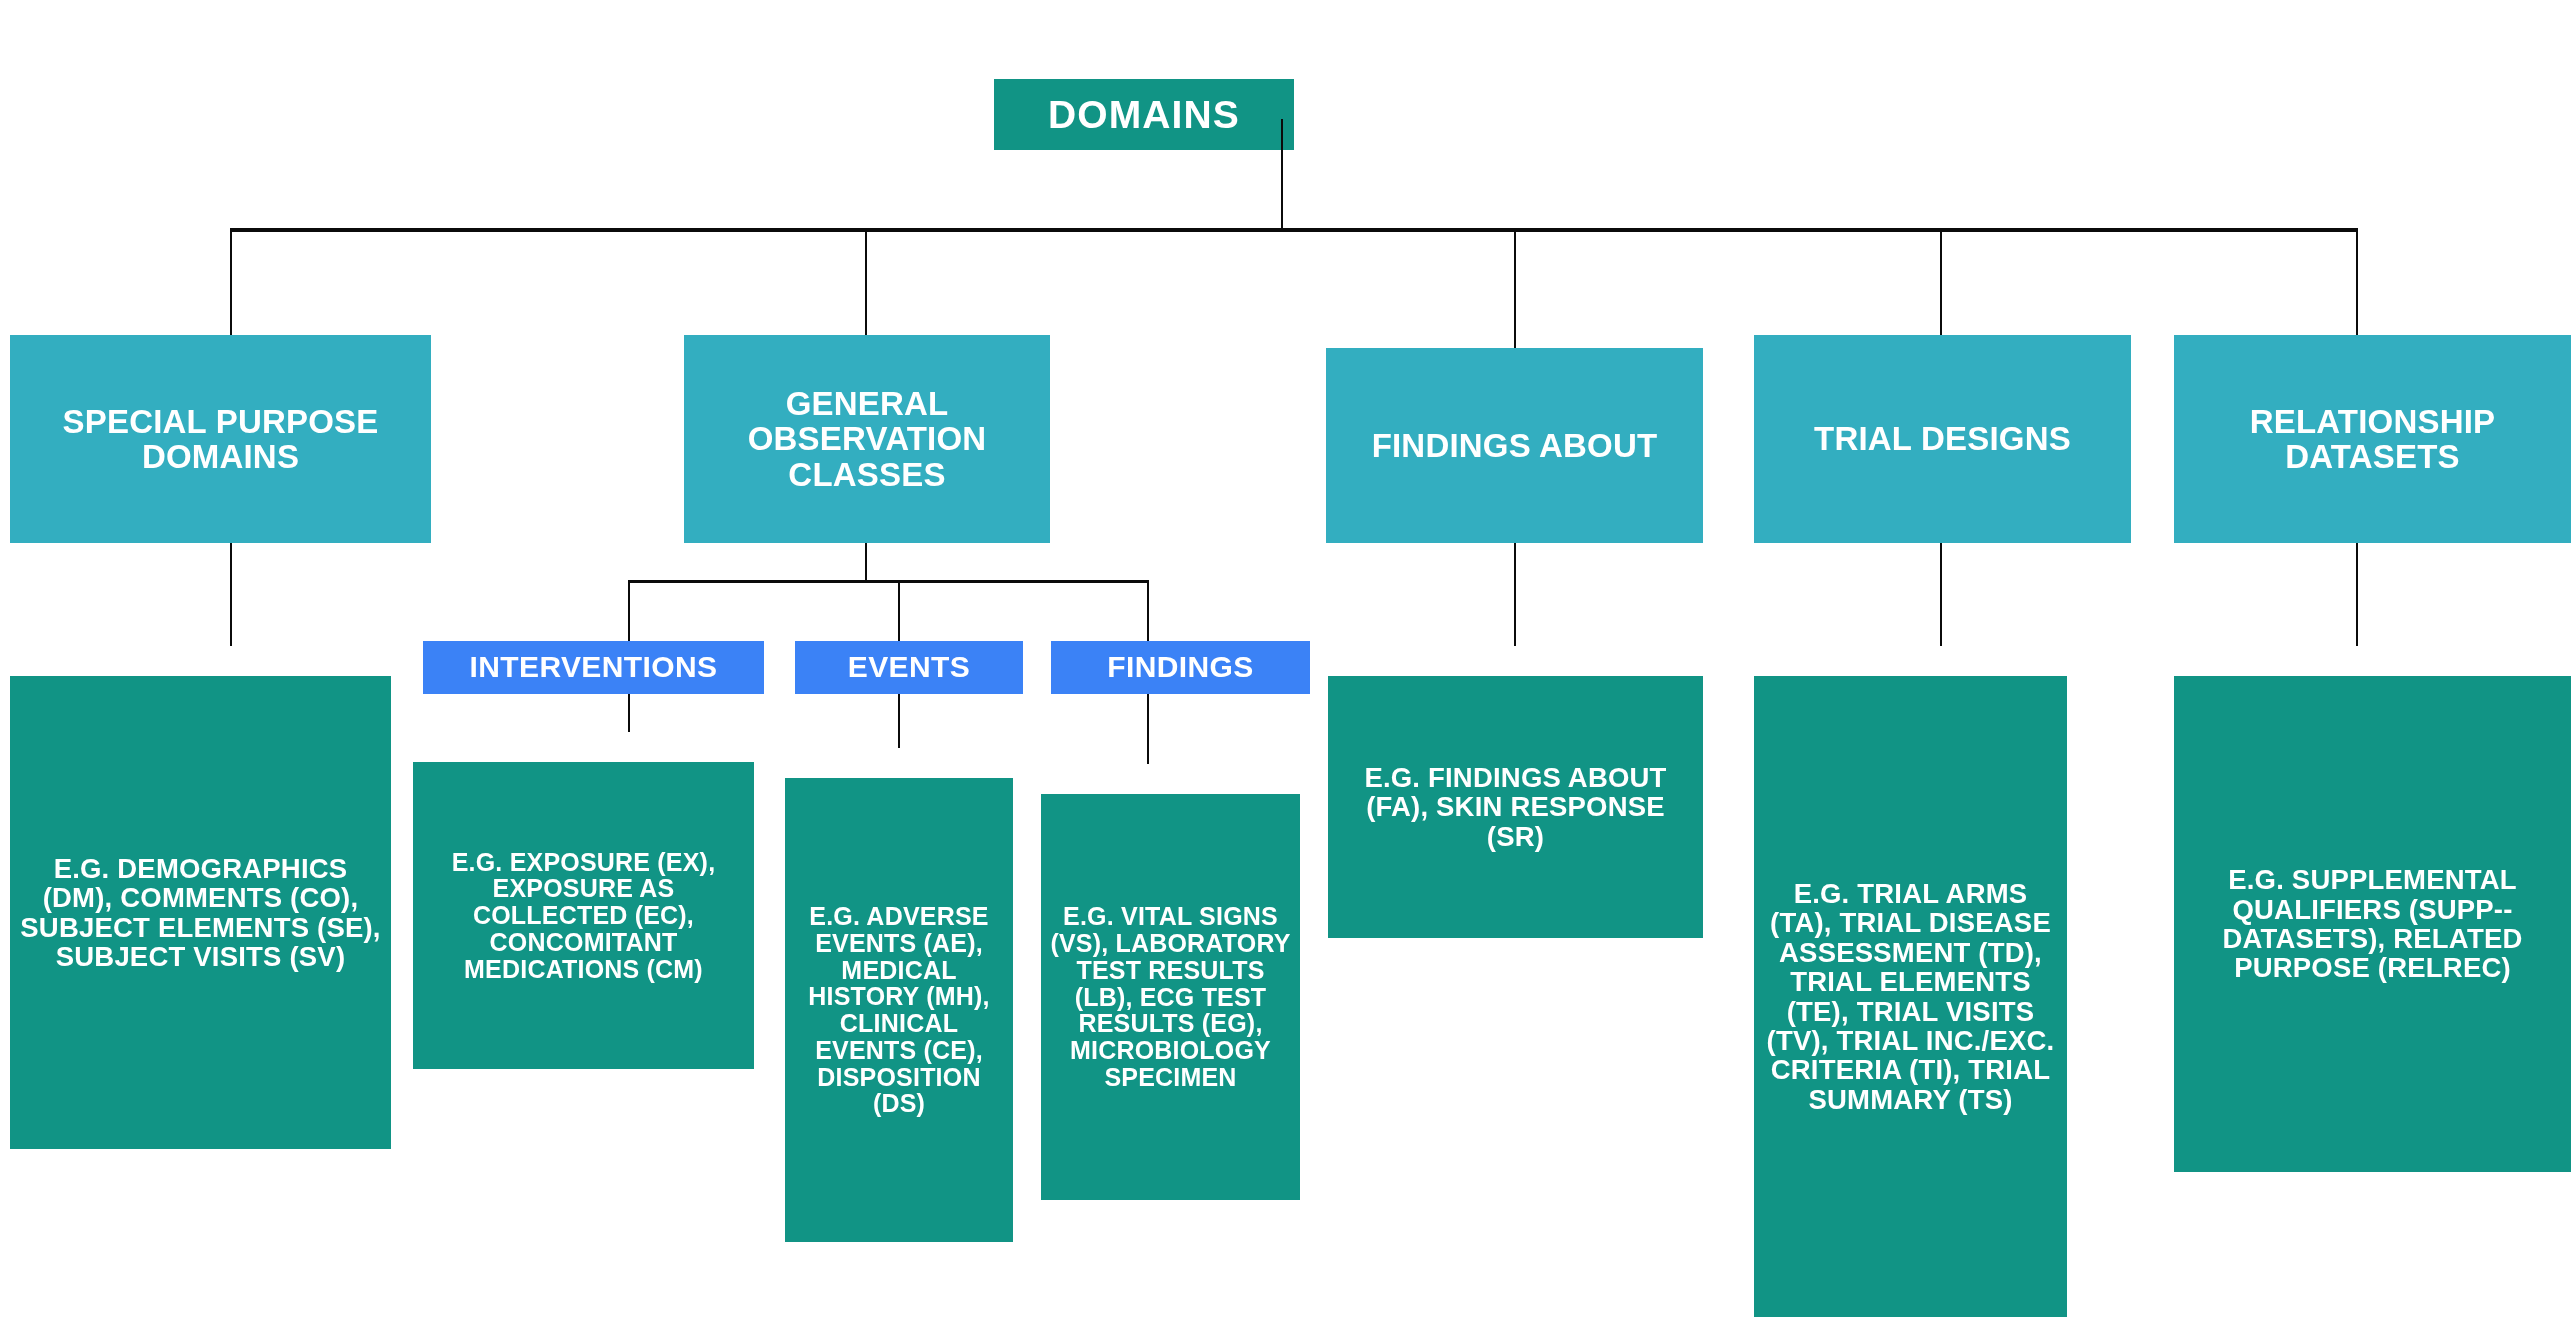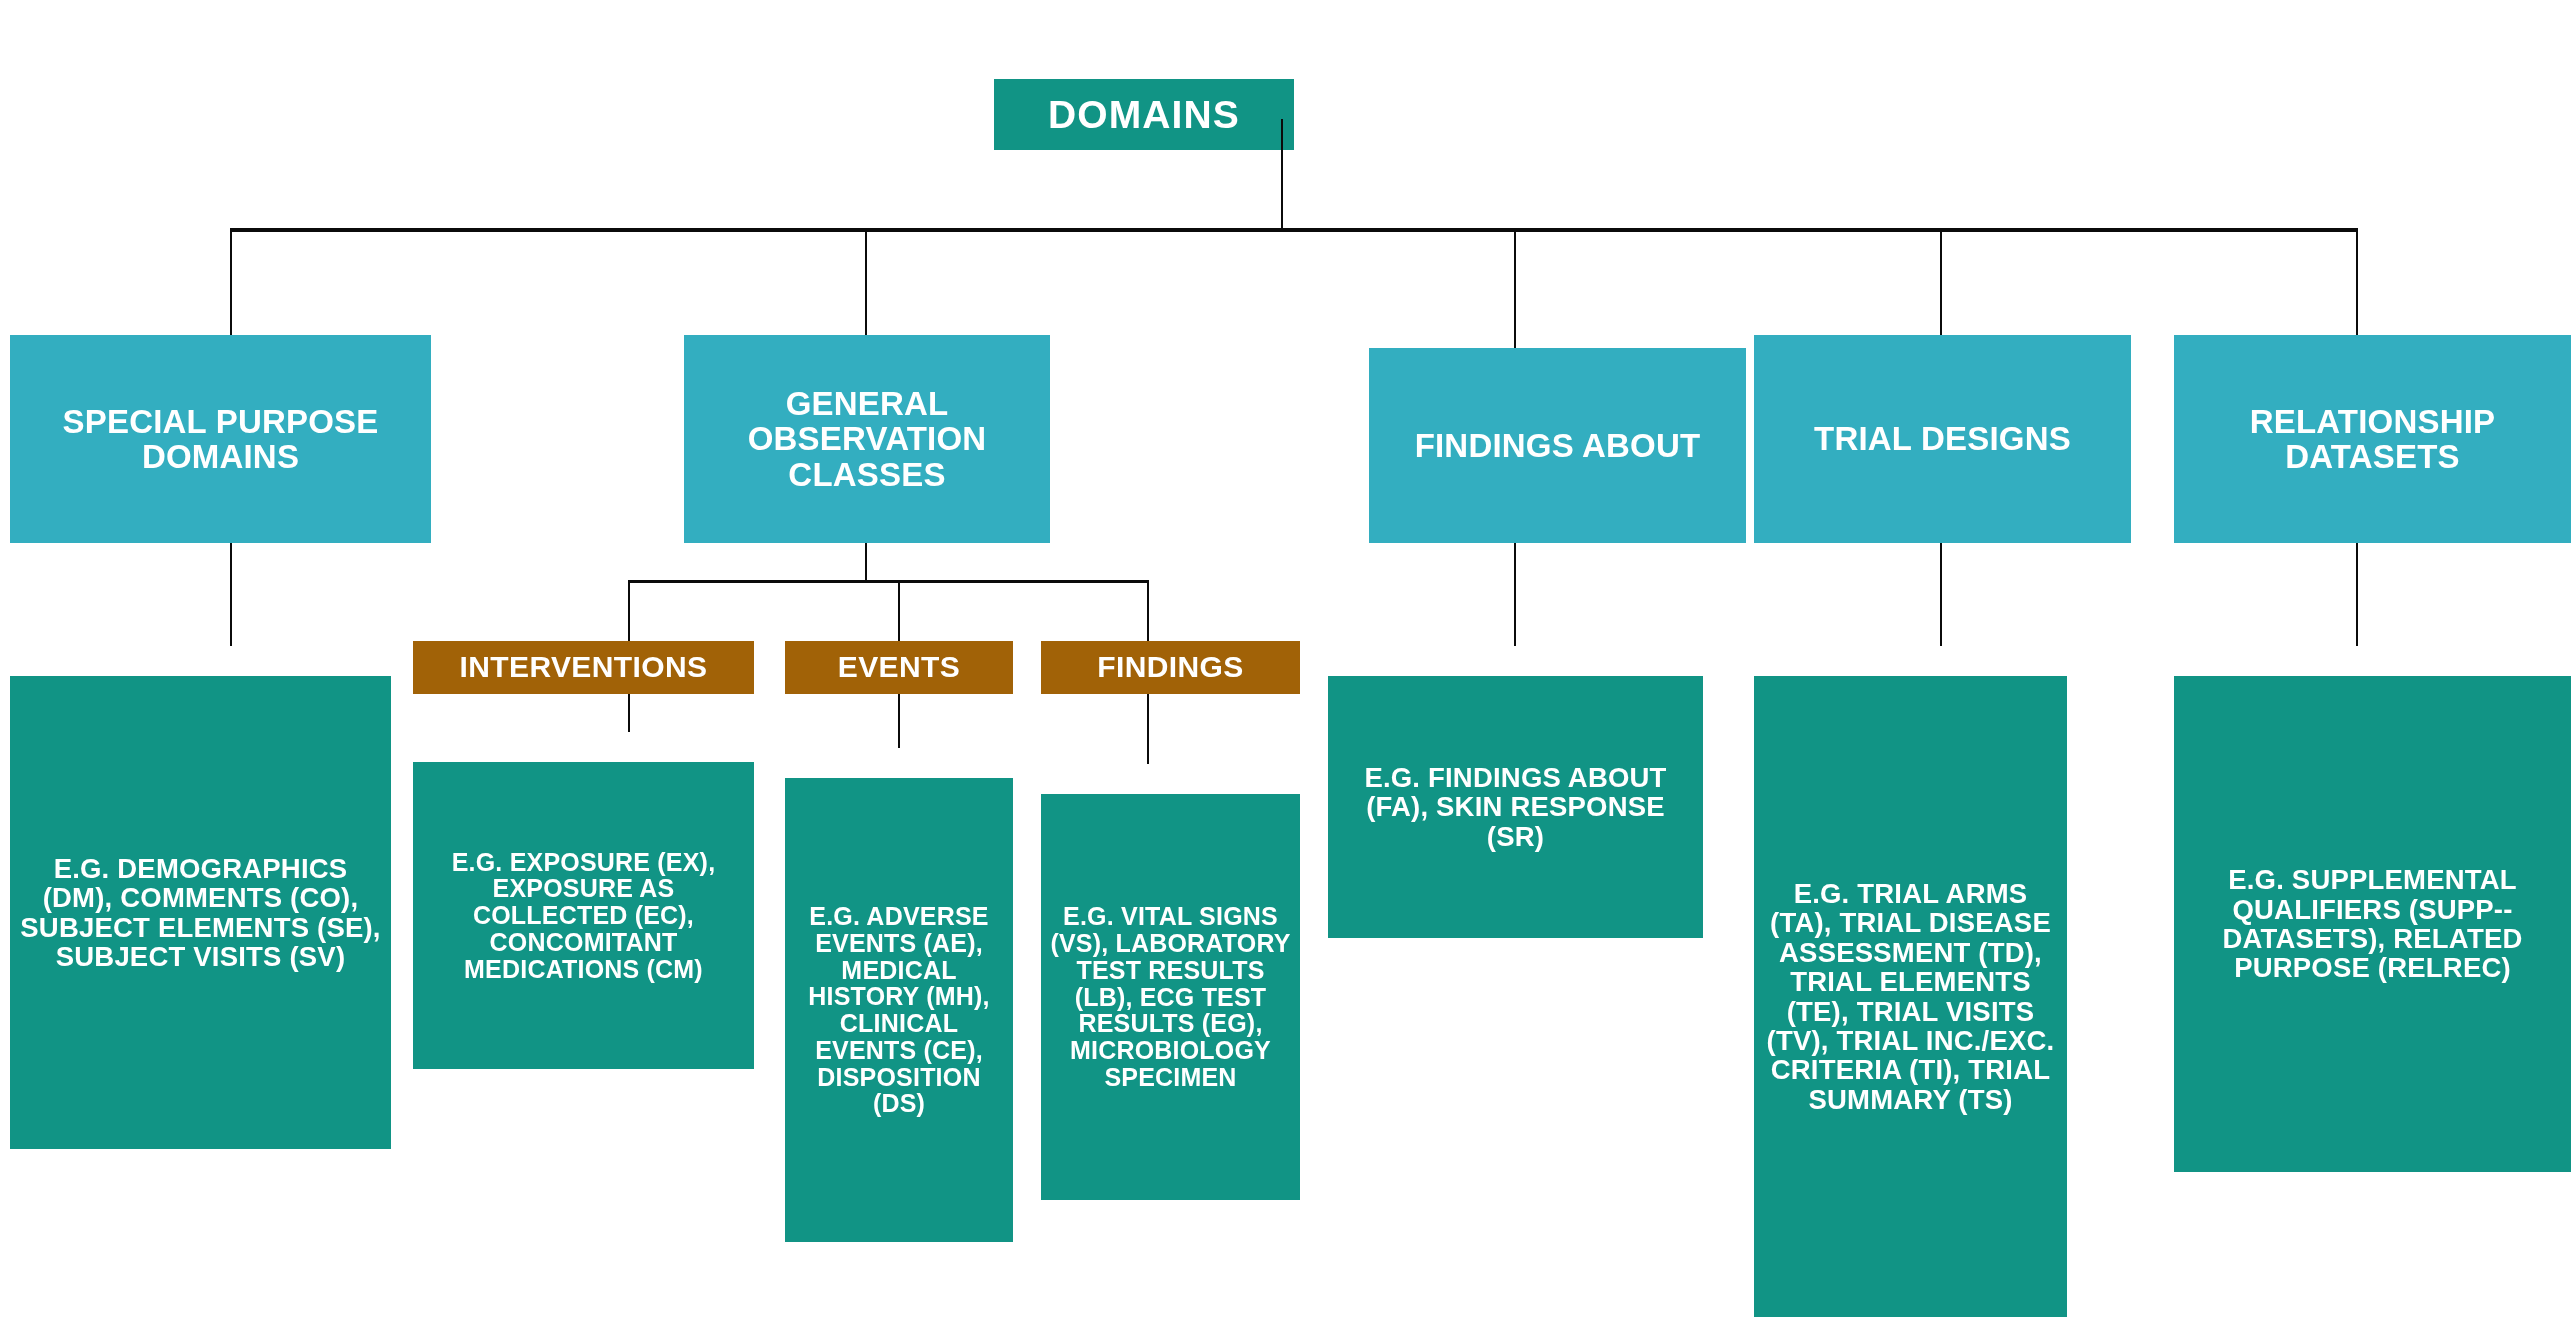--- a/index.html
+++ b/index.html
@@ -5,21 +5,21 @@
   html,body{margin:0;padding:0;background:#ffffff;}
   body{font-family:"Liberation Sans", sans-serif;}
   #canvas{position:relative;width:2576px;height:1321px;background:#ffffff;overflow:hidden;}
 
   .box{position:absolute;box-sizing:border-box;display:flex;align-items:center;
        justify-content:center;text-align:center;color:#ffffff;font-weight:700;
        line-height:1.07;letter-spacing:0.2px;padding:4.3px 7.2px;}
 
   .box.dark{background:#119485;margin-top:31px;}
   .box.light{background:#33aec0;}
-  .box.navy{background:#a16207;}
+  .box.navy{background:#3b82f6;margin-left:10px;}
 
   .title-box{font-size:39px;letter-spacing:1.1px;}
   .cat-box{font-size:33px;}
   .navy-box{font-size:30px;letter-spacing:0.4px;}
   .eg-box{font-size:27.5px;font-weight:700;}
   .eg-box.narrow{font-size:25px;}
 
   .line{position:absolute;background:#0b0b0b;}
   .vline{width:2.2px;}
   .hline{height:2.9px;}
@@ -39,21 +39,21 @@
   <div class="line vline" style="left:230px;top:228px;width:2.2px;height:109px;"></div>
   <div class="line vline" style="left:865px;top:228px;width:2.2px;height:109px;"></div>
   <div class="line vline" style="left:1514px;top:228px;width:2.2px;height:120px;"></div>
   <div class="line vline" style="left:1940px;top:228px;width:2.2px;height:109px;"></div>
   <div class="line vline" style="left:2356px;top:228px;width:2.2px;height:109px;"></div>
 
   <div class="box light cat-box" style="left:10px;top:335px;width:421px;height:208px;">SPECIAL PURPOSE DOMAINS</div>
 
   <div class="box light cat-box" style="left:684px;top:335px;width:366px;height:208px;">GENERAL OBSERVATION CLASSES</div>
 
-  <div class="box light cat-box" style="left:1326px;top:348px;width:377px;height:195px;margin-left:43px;">FINDINGS ABOUT</div>
+  <div class="box light cat-box" style="left:1326px;top:348px;width:377px;height:195px;">FINDINGS ABOUT</div>
 
   <div class="box light cat-box" style="left:2174px;top:335px;width:397px;height:208px;">RELATIONSHIP DATASETS</div>
 
   <div class="box light cat-box" style="left:1754px;top:335px;width:377px;height:208px;">TRIAL DESIGNS</div>
 
   <div class="line vline" style="left:230px;top:543px;width:2.2px;height:103px;"></div>
   <div class="box dark eg-box" style="left:10px;top:645px;width:381px;height:473px;">E.G. DEMOGRAPHICS (DM), COMMENTS (CO), SUBJECT ELEMENTS (SE), SUBJECT VISITS (SV)</div>
 
   <div class="line vline" style="left:865px;top:543px;width:2.2px;height:38px;"></div>
   <div class="line hline-thin" style="left:628px;top:580px;width:520px;height:2.9px;"></div>

